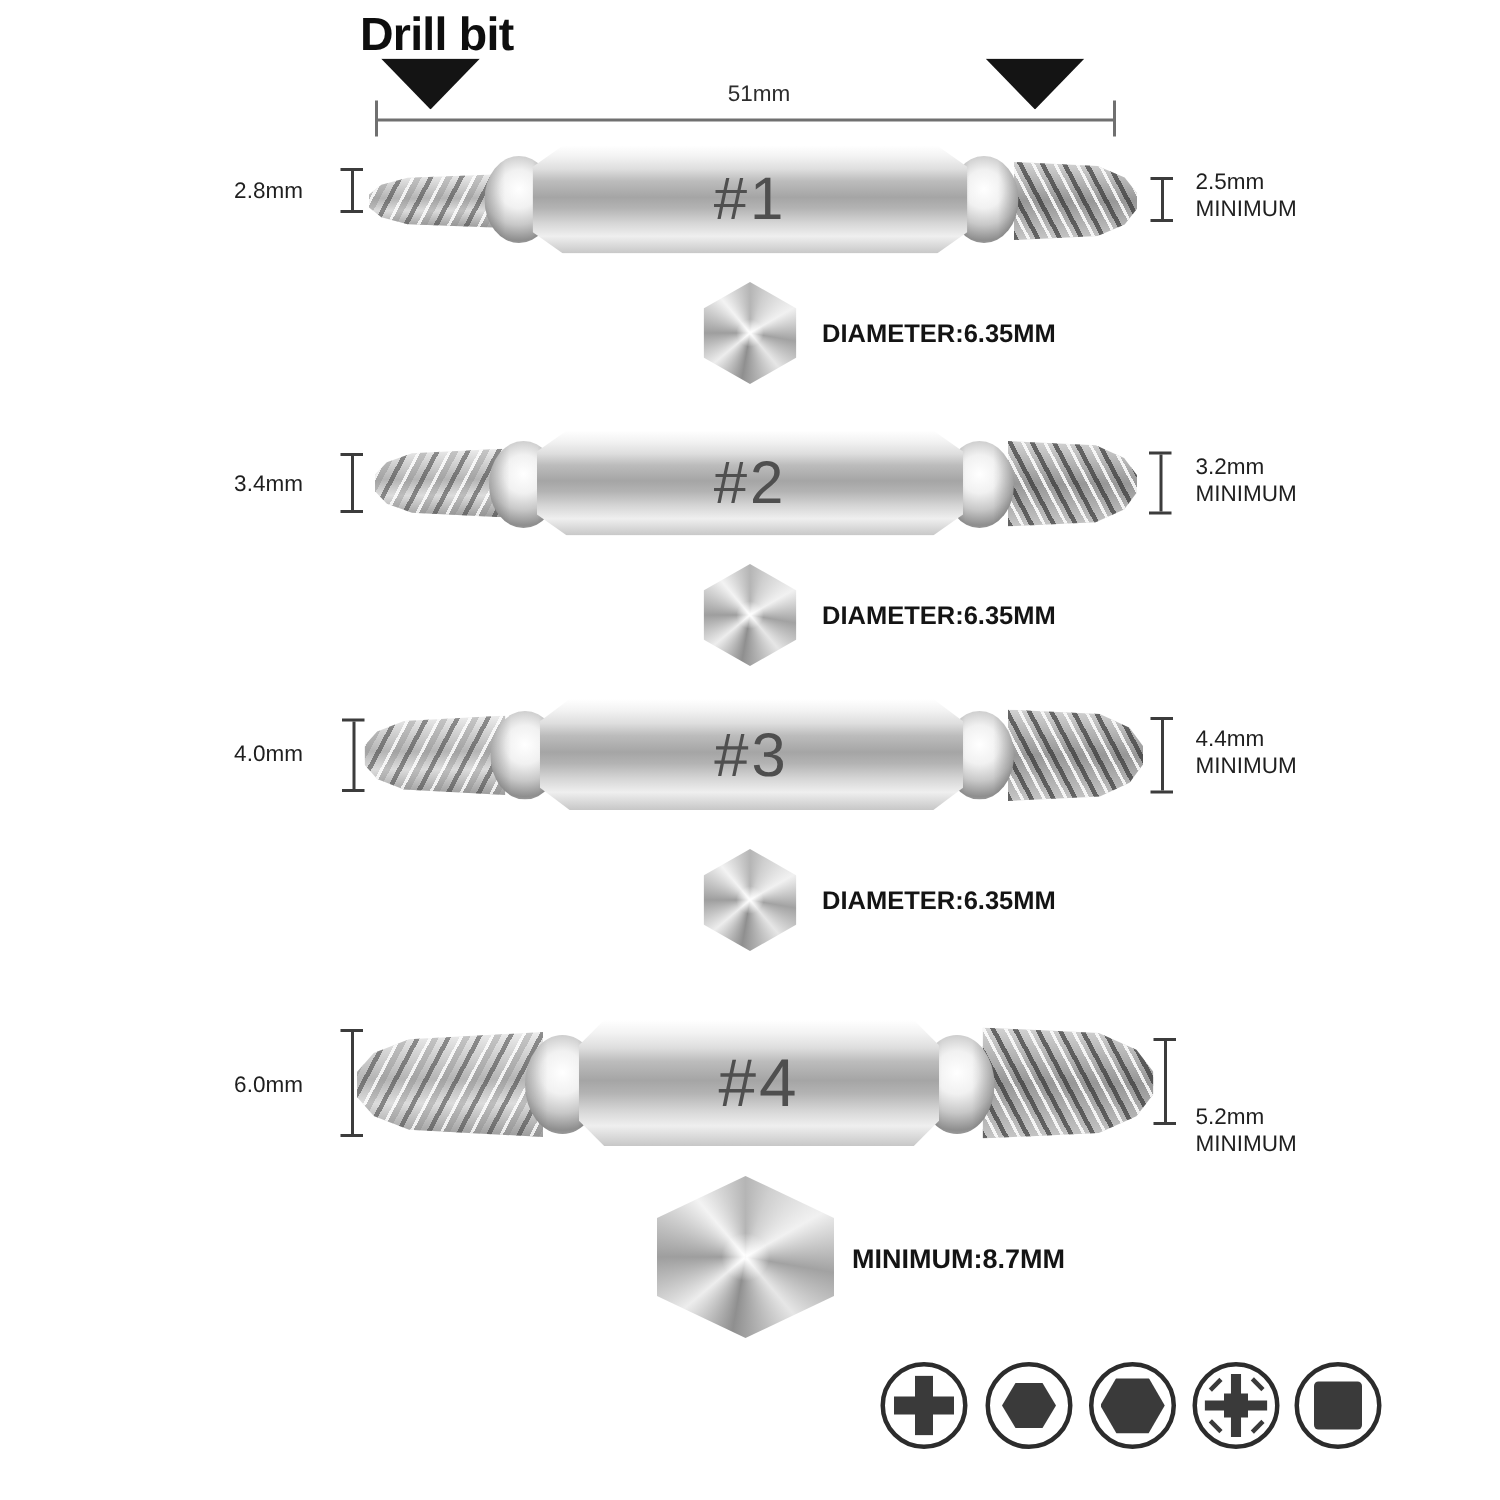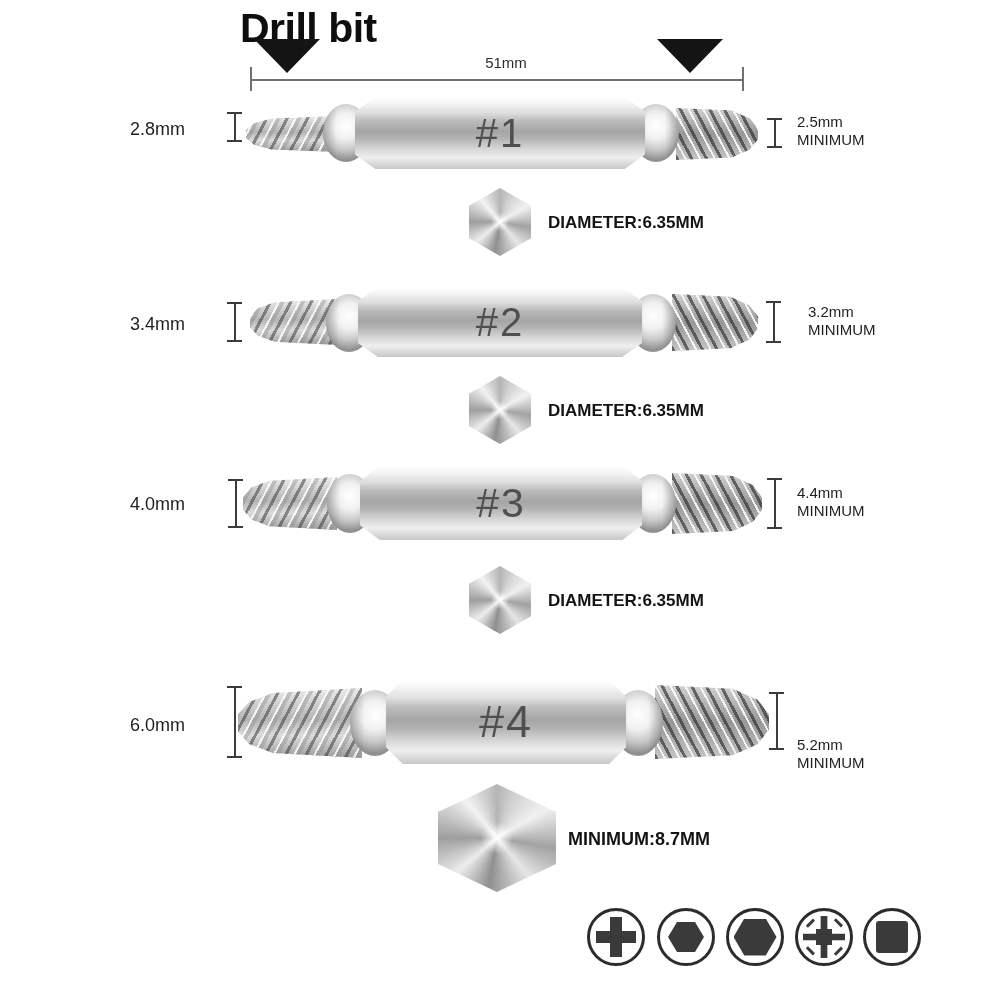--- a/index.html
+++ b/index.html
@@ -1,27 +1,27 @@
 <!DOCTYPE html>
 <html><head>
 <meta charset="utf-8">
 <style>
   html,body{margin:0;padding:0;background:#fff;}
   .canvas{position:relative;width:1000px;height:1000px;background:#ffffff;overflow:hidden;
           font-family:"Liberation Sans",sans-serif;color:#111;}
 
   
-  .pointer-title{position:absolute;font-size:41px;font-weight:600;letter-spacing:-0.5px;color:#0e0e0e;white-space:nowrap;}
+  .pointer-title{position:absolute;font-size:31px;font-weight:600;letter-spacing:-0.5px;color:#0e0e0e;white-space:nowrap;}
   .pointer-tri{position:absolute;background:#141414;clip-path:polygon(0 0,100% 0,50% 100%);}
   .dimline{position:absolute;height:2px;background:#707070;}
   .dimtick{position:absolute;width:2px;background:#707070;}
   .dimtext{position:absolute;font-size:15px;color:#2d2d2d;text-align:center;}
 
   
-  .bit-label-left{position:absolute;width:98px;text-align:left;font-size:18px;color:#1f1f1f;}
+  .bit-label-left{position:absolute;width:98px;text-align:center;font-size:15px;color:#1f1f1f;}
   .min-label-right{position:absolute;left:797px;font-size:15px;line-height:18px;color:#1f1f1f;}
   .ibeam{position:absolute;width:15px;border-top:2px solid #3c3c3c;border-bottom:2px solid #3c3c3c;
          background:linear-gradient(#3c3c3c,#3c3c3c) 50% 0/2px 100% no-repeat;box-sizing:border-box;}
   .bit-body{position:absolute;z-index:3;display:flex;align-items:center;justify-content:center;
     clip-path:polygon(7% 0,93% 0,100% 20%,100% 80%,93% 100%,7% 100%,0 80%,0 20%);
     background:linear-gradient(180deg,#ffffff 0%,#f3f3f3 10%,#dedede 22%,#bcbcbc 33%,#a5a5a5 48%,#b3b3b3 58%,#d6d6d6 72%,#efefef 84%,#c7c7c7 100%);}
   .bit-number{color:#4f4f4f;font-weight:400;letter-spacing:2px;}
   .ball{position:absolute;z-index:2;border-radius:50%;
     background:
       linear-gradient(90deg,rgba(0,0,0,.18),rgba(0,0,0,0) 30%,rgba(0,0,0,0) 70%,rgba(0,0,0,.22)),
@@ -97,21 +97,21 @@
     <div class="bit-label-left" style="left:130px;top:314px;">3.4mm</div>
     <div class="ibeam" style="left:227px;top:302px;height:40px;"></div>
     <div class="tip-drill" style="left:250px;top:299px;width:88px;height:46px;"></div>
     <div class="ball" style="left:326px;top:294px;width:46px;height:58px;"></div>
     <div class="bit-body" style="left:358px;top:287px;width:284px;height:70px;">
       <span class="bit-number" style="font-size:40px;">#2</span>
     </div>
     <div class="ball" style="left:630px;top:294px;width:46px;height:58px;"></div>
     <div class="tip-extractor" style="left:672px;top:294px;width:86px;height:57px;"></div>
     <div class="ibeam" style="left:766px;top:301px;height:42px;"></div>
-    <div class="min-label-right" style="top:303px;margin-left:11px;">
+    <div class="min-label-right" style="top:303px;">
       <div>3.2mm</div>
       <div>MINIMUM</div>
     </div>
   </div>
   <div class="hex" style="left:469px;top:376px;width:62px;height:68px;"></div>
   <div class="dia-label" style="left:548px;top:401px;">DIAMETER:6.35MM</div>
 
   <div>
     <div class="bit-label-left" style="left:130px;top:494px;">4.0mm</div>
     <div class="ibeam" style="left:228px;top:479px;height:49px;"></div>

